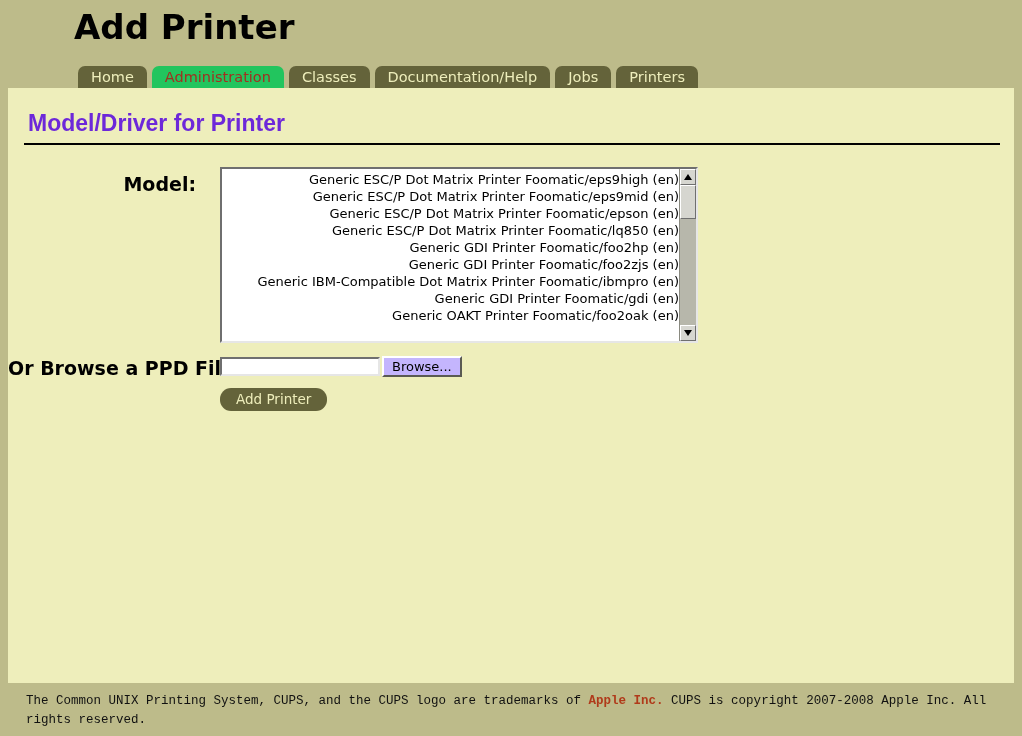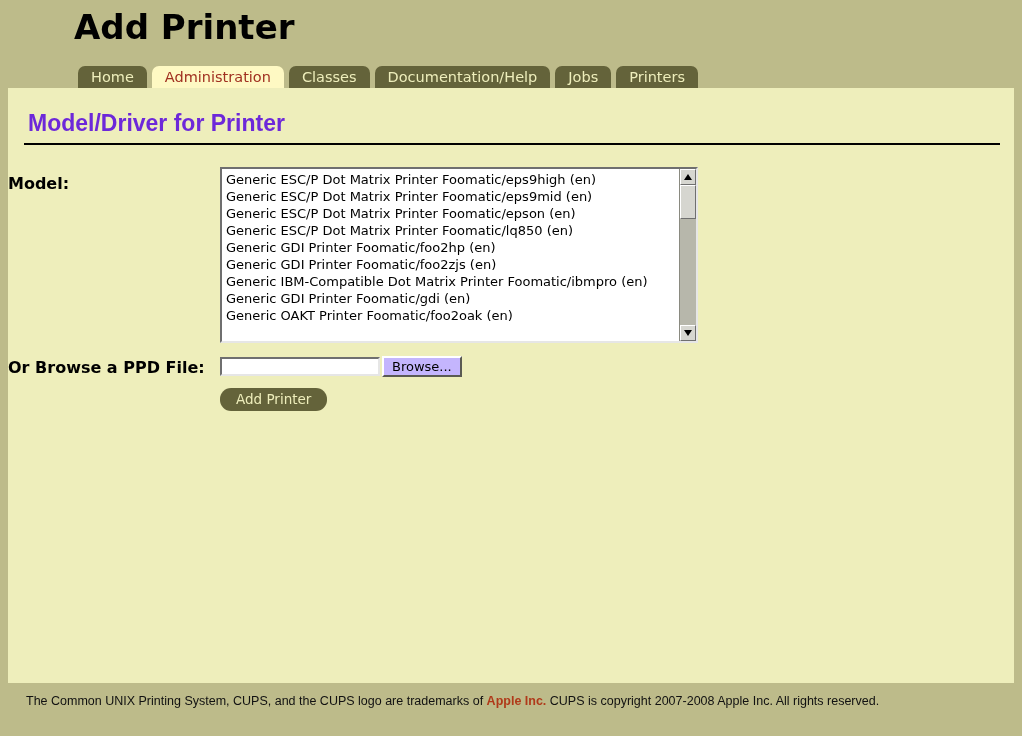--- a/index.html
+++ b/index.html
@@ -59,21 +59,21 @@
     color: #eeeebb;
     font-size: 14.5px;
     padding: 3px 13px 4px 13px;
     border-radius: 7px 7px 0 0;
     line-height: 16px;
     white-space: nowrap;
     text-decoration: none;
     display: block;
   }
   .tab.active {
-    background: #fef9c3;
+    background: #22c55e;
     color: #a03020;
   }
 
   
   .content {
     position: absolute;
     left: 8px;
     top: 88px;
     width: 1006px;
     height: 595px;
@@ -100,23 +100,23 @@
   .form-area {
     padding: 22px 0 0 0;
   }
   .form-row {
     display: flex;
     align-items: flex-start;
     margin-bottom: 0;
   }
   .form-label {
     width: 212px;
-    text-align: left;
+    text-align: right;
     padding-right: 24px;
-    font-size: 16px;
+    font-size: 19px;
     font-weight: bold;
     box-sizing: border-box;
     white-space: nowrap;
     line-height: 18px;
   }
   .label-model { padding-top: 8px; }
   .label-ppd   { padding-top: 4px; }
 
   
   .listbox {
@@ -127,20 +127,21 @@
     border-color: #6f6f6f #e6e6e6 #e6e6e6 #6f6f6f;
     box-sizing: border-box;
     position: relative;
     overflow: hidden;
     display: flex;
   }
   .listbox-items {
     flex: 1;
     padding: 2px 0 0 2px;
     overflow: hidden;
+    text-align: right;
   }
   .list-item {
     font-size: 13px;
     line-height: 17px;
     white-space: nowrap;
     color: #000;
     padding-left: 2px;
     font-family: "DejaVu Sans", "Liberation Sans", sans-serif;
   }
 
@@ -232,21 +233,21 @@
     width: 1022px;
     height: 53px;
     background: #bdbb8a;
     box-sizing: border-box;
     padding: 9px 24px 0 26px;
   }
   .footer-text {
     font-size: 12.5px;
     line-height: 19px;
     color: #111;
-    font-family: Liberation Sans, sans-serif;
+    font-family: Liberation Mono, monospace;
   }
   .footer-link {
     color: #b03a1a;
     font-weight: bold;
     text-decoration: none;
   }
 </style>
 </head>
 <body>
 

